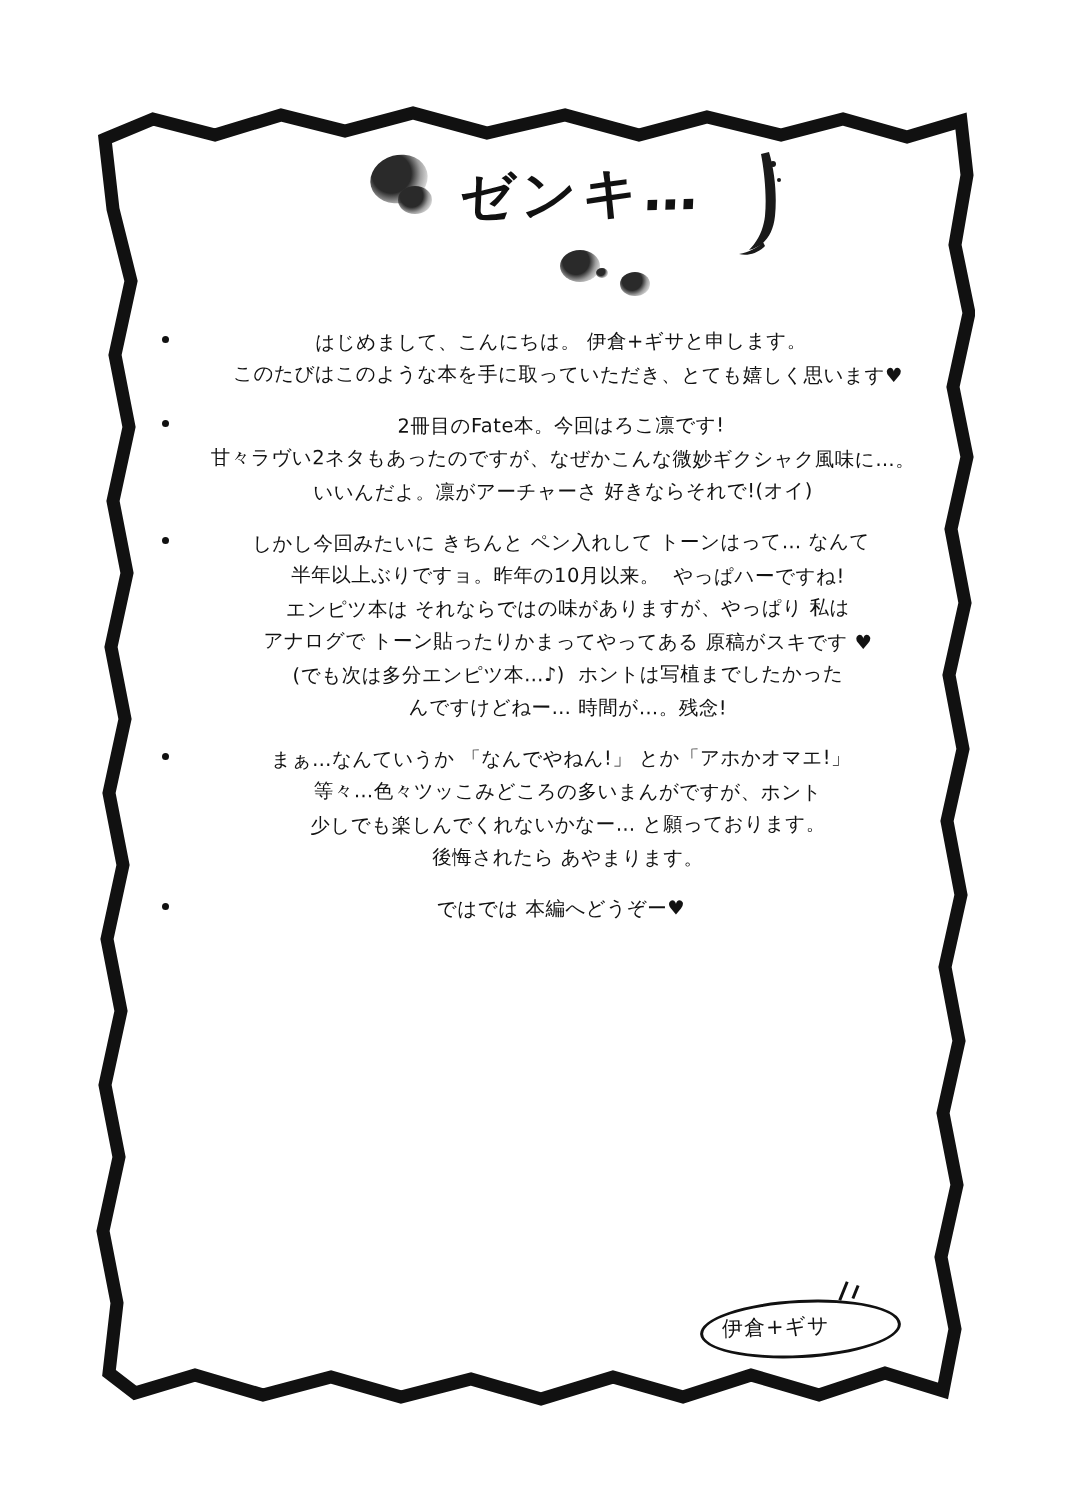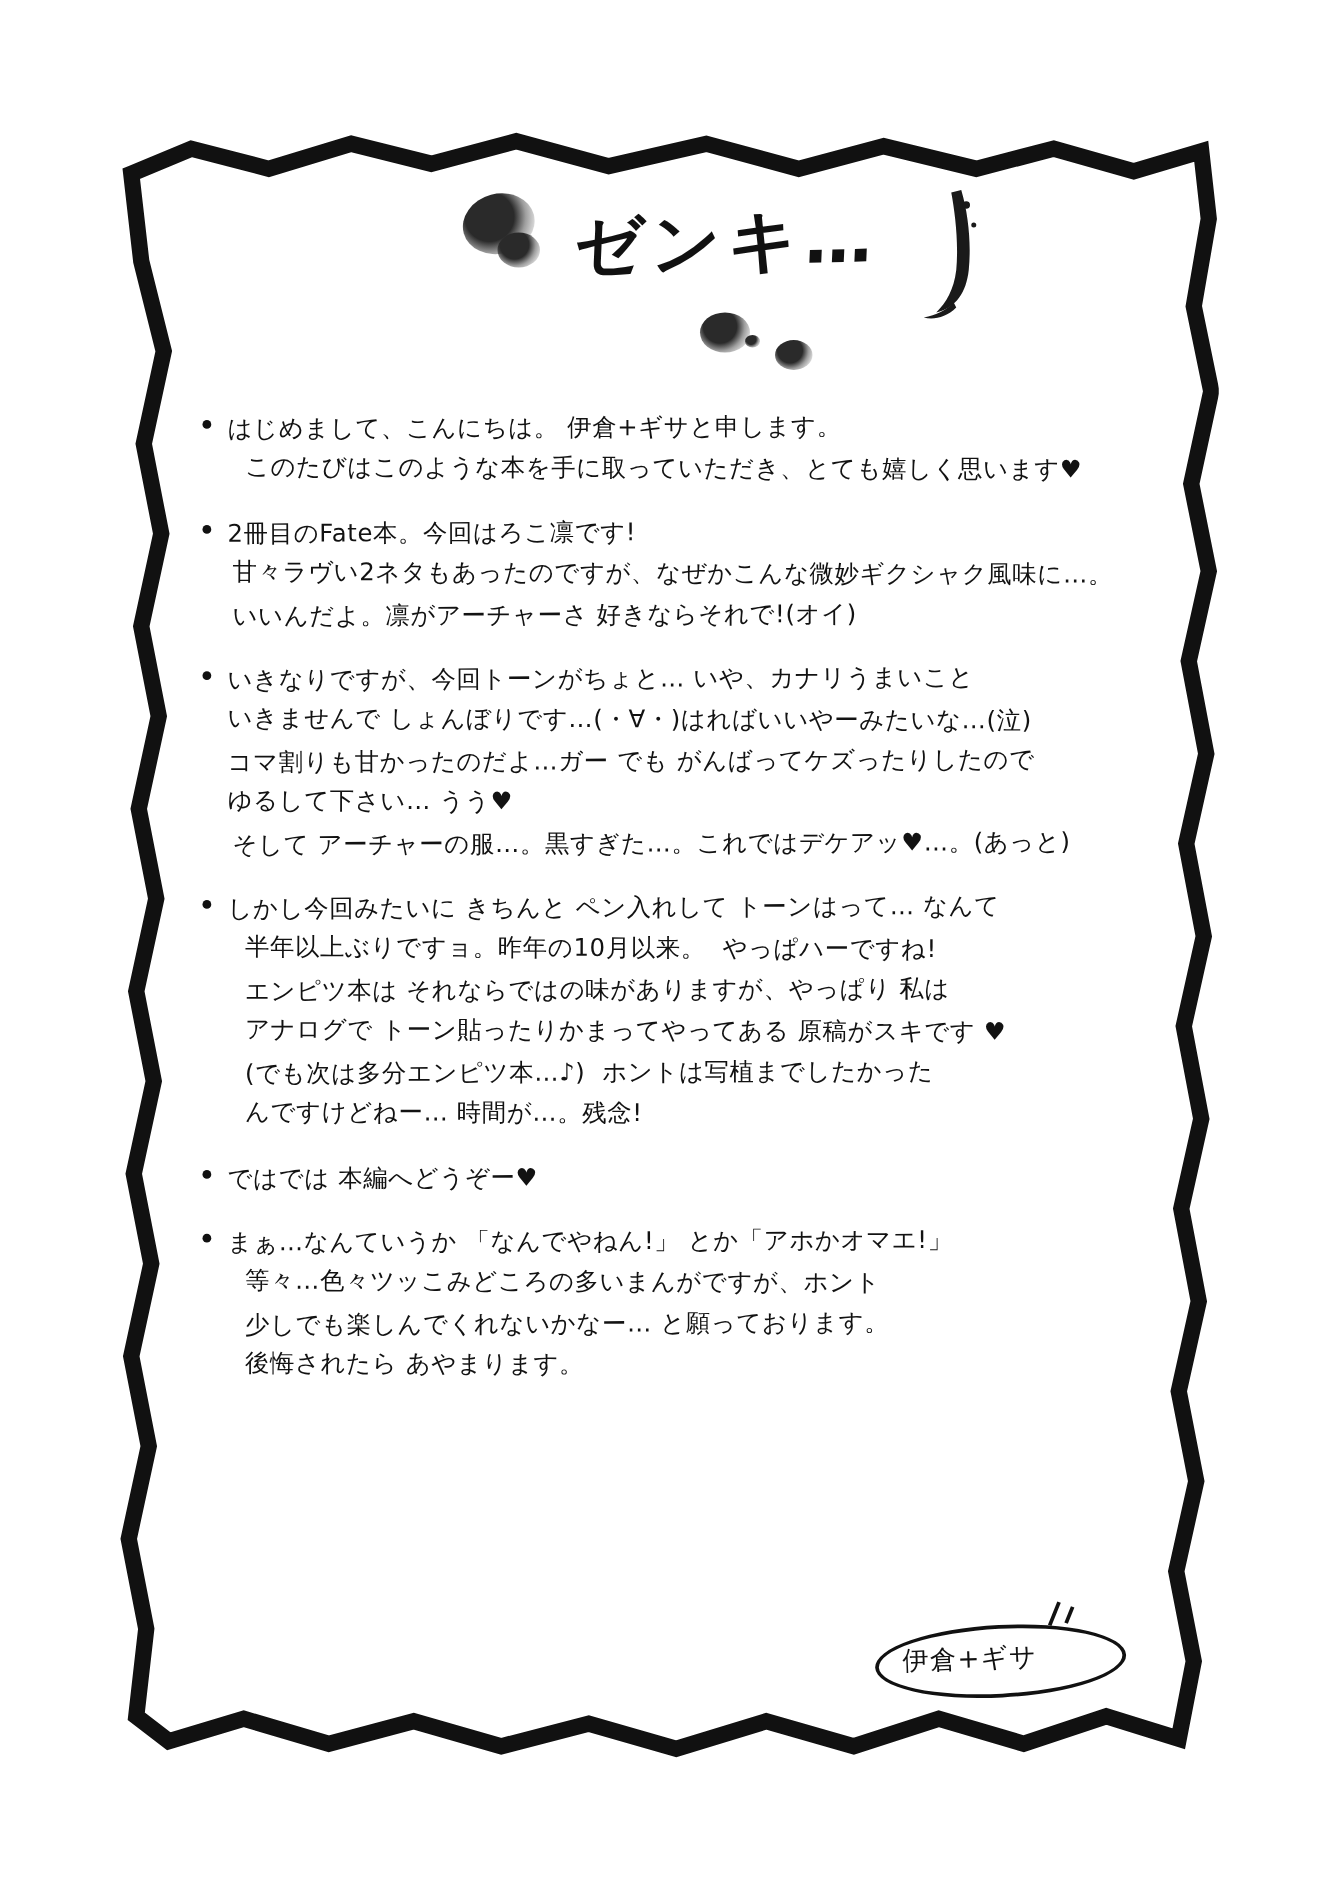--- a/index.html
+++ b/index.html
@@ -64,20 +64,21 @@
     width: 70px;
     height: 110px;
   }
 
   
   #body-text {
     position: absolute;
     left: 150px;
     top: 325px;
     width: 790px;
+    text-align: center;
   }
   .para {
     position: relative;
     margin-bottom: 18px;
   }
   .bullet {
     position: absolute;
     left: 12px;
     top: 11px;
     width: 7px;
@@ -183,58 +184,48 @@
 
   <div class="para">
     <span class="bullet"></span>
     <div class="lines">
       <div class="line">2冊目のFate本。今回はろこ凛です!</div>
       <div class="line ind2">甘々ラヴい2ネタもあったのですが、なぜかこんな微妙ギクシャク風味に…。</div>
       <div class="line ind2">いいんだよ。凛がアーチャーさ 好きならそれで!(オイ)</div>
     </div>
   </div>
 
-  <div class="para">
-    <span class="bullet"></span>
-    <div class="lines">
-      <div class="line">いきなりですが、今回トーンがちょと… いや、カナリうまいこと</div>
-      <div class="line">いきませんで しょんぼりです…(・∀・)はればいいやーみたいな…(泣)</div>
-      <div class="line">コマ割りも甘かったのだよ…ガー でも がんばってケズったりしたので</div>
-      <div class="line">ゆるして下さい… うう♥</div>
-      <div class="line ind2">そして アーチャーの服…。黒すぎた…。これではデケアッ♥…。(あっと)</div>
-    </div>
-  </div>
 
 
   <div class="para">
     <span class="bullet"></span>
     <div class="lines">
       <div class="line">しかし今回みたいに きちんと ペン入れして トーンはって… なんて</div>
       <div class="line ind1">半年以上ぶりですョ。昨年の10月以来。  やっぱハーですね!</div>
       <div class="line ind1">エンピツ本は それならではの味がありますが、やっぱり 私は</div>
       <div class="line ind1">アナログで トーン貼ったりかまってやってある 原稿がスキです ♥</div>
       <div class="line ind1">(でも次は多分エンピツ本…♪)  ホントは写植までしたかった</div>
       <div class="line ind1">んですけどねー… 時間が…。残念!</div>
     </div>
   </div>
 
   <div class="para">
     <span class="bullet"></span>
     <div class="lines">
-      <div class="line">ではでは 本編へどうぞー♥</div>
-    </div>
-  </div>
-
-  <div class="para">
-    <span class="bullet"></span>
-    <div class="lines">
       <div class="line">まぁ…なんていうか 「なんでやねん!」 とか「アホかオマエ!」</div>
       <div class="line ind1">等々…色々ツッこみどころの多いまんがですが、ホント</div>
       <div class="line ind1">少しでも楽しんでくれないかなー… と願っております。</div>
       <div class="line ind1">後悔されたら あやまります。</div>
+    </div>
+  </div>
+
+  <div class="para">
+    <span class="bullet"></span>
+    <div class="lines">
+      <div class="line">ではでは 本編へどうぞー♥</div>
     </div>
   </div>
 
 </div>
 
 <div id="signature">
   <div id="sig-oval"></div>
   <div id="sig-text">伊倉+ギサ</div>
   <div class="sig-tick" style="left:142px; top:-14px;"></div>
   <div class="sig-tick" style="left:154px; top:-10px; height:14px;"></div>

